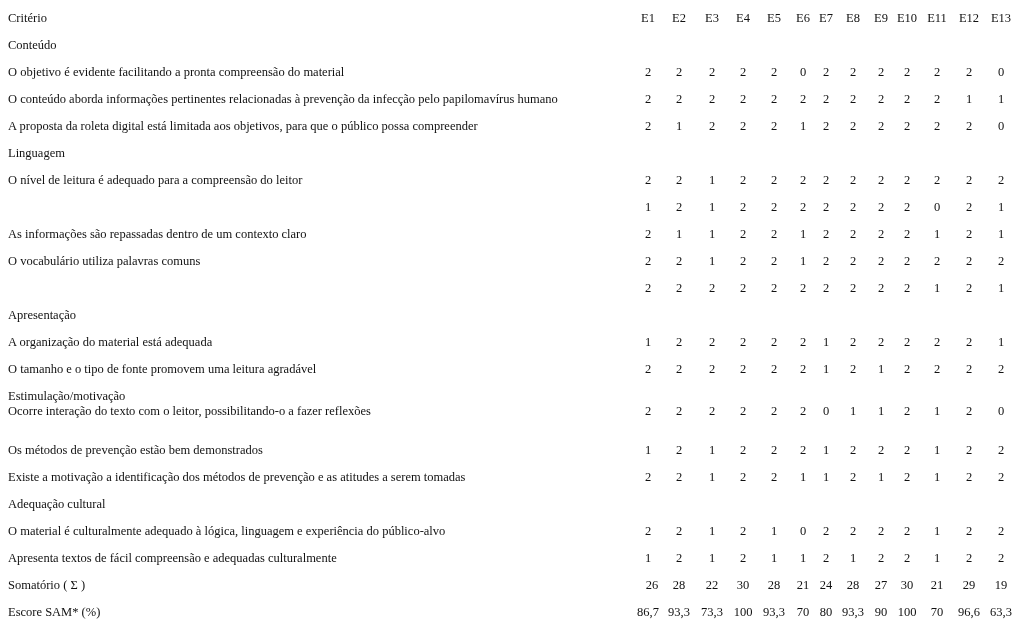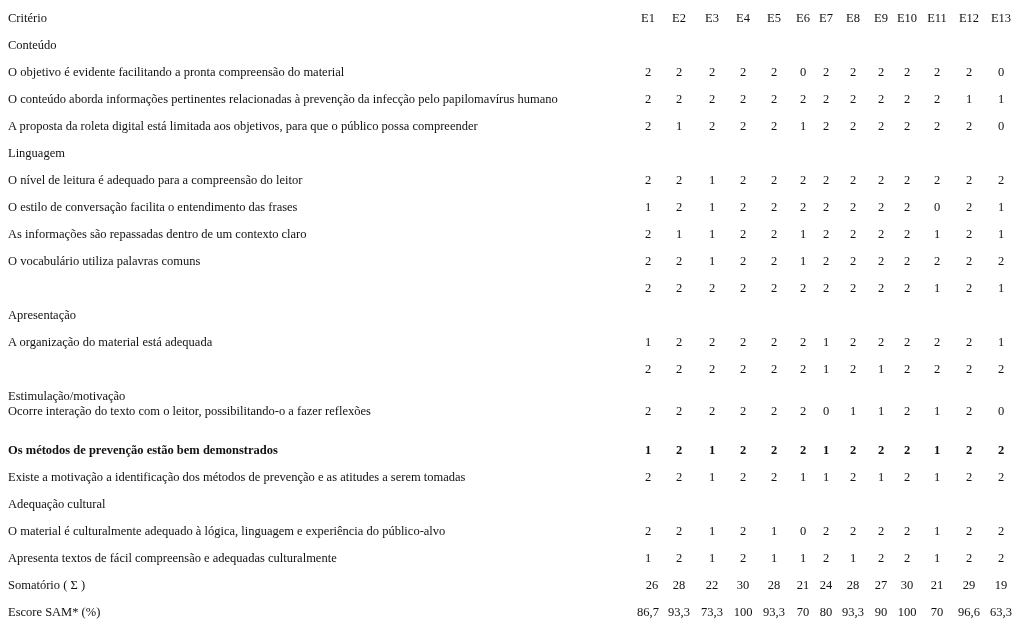--- a/index.html
+++ b/index.html
@@ -96,21 +96,20 @@
       <span class="cell" style="left: 803px;">2</span>
       <span class="cell" style="left: 826px;">2</span>
       <span class="cell" style="left: 853px;">2</span>
       <span class="cell" style="left: 881px;">2</span>
       <span class="cell" style="left: 907px;">2</span>
       <span class="cell" style="left: 937px;">2</span>
       <span class="cell" style="left: 969px;">2</span>
       <span class="cell" style="left: 1001px;">2</span>
     </div>
     <div class="row" style="top: 194px;">
-      <span class="label">O estilo de conversação facilita o entendimento das frases</span>
       <span class="cell" style="left: 648px;">1</span>
       <span class="cell" style="left: 679px;">2</span>
       <span class="cell" style="left: 712px;">1</span>
       <span class="cell" style="left: 743px;">2</span>
       <span class="cell" style="left: 774px;">2</span>
       <span class="cell" style="left: 803px;">2</span>
       <span class="cell" style="left: 826px;">2</span>
       <span class="cell" style="left: 853px;">2</span>
       <span class="cell" style="left: 881px;">2</span>
       <span class="cell" style="left: 907px;">2</span>
@@ -178,20 +177,21 @@
       <span class="cell" style="left: 803px;">2</span>
       <span class="cell" style="left: 826px;">1</span>
       <span class="cell" style="left: 853px;">2</span>
       <span class="cell" style="left: 881px;">2</span>
       <span class="cell" style="left: 907px;">2</span>
       <span class="cell" style="left: 937px;">2</span>
       <span class="cell" style="left: 969px;">2</span>
       <span class="cell" style="left: 1001px;">1</span>
     </div>
     <div class="row" style="top: 356px;">
+      <span class="label">O tamanho e o tipo de fonte promovem uma leitura agradável</span>
       <span class="cell" style="left: 648px;">2</span>
       <span class="cell" style="left: 679px;">2</span>
       <span class="cell" style="left: 712px;">2</span>
       <span class="cell" style="left: 743px;">2</span>
       <span class="cell" style="left: 774px;">2</span>
       <span class="cell" style="left: 803px;">2</span>
       <span class="cell" style="left: 826px;">1</span>
       <span class="cell" style="left: 853px;">2</span>
       <span class="cell" style="left: 881px;">1</span>
       <span class="cell" style="left: 907px;">2</span>
@@ -211,21 +211,21 @@
       <span class="cell" style="left: 774px;">2</span>
       <span class="cell" style="left: 803px;">2</span>
       <span class="cell" style="left: 826px;">0</span>
       <span class="cell" style="left: 853px;">1</span>
       <span class="cell" style="left: 881px;">1</span>
       <span class="cell" style="left: 907px;">2</span>
       <span class="cell" style="left: 937px;">1</span>
       <span class="cell" style="left: 969px;">2</span>
       <span class="cell" style="left: 1001px;">0</span>
     </div>
-    <div class="row" style="top: 437px; font-weight: bold;">
+    <div class="row" style="top: 437px;">
       <span class="label">Os métodos de prevenção estão bem demonstrados</span>
       <span class="cell" style="left: 648px;">1</span>
       <span class="cell" style="left: 679px;">2</span>
       <span class="cell" style="left: 712px;">1</span>
       <span class="cell" style="left: 743px;">2</span>
       <span class="cell" style="left: 774px;">2</span>
       <span class="cell" style="left: 803px;">2</span>
       <span class="cell" style="left: 826px;">1</span>
       <span class="cell" style="left: 853px;">2</span>
       <span class="cell" style="left: 881px;">2</span>

